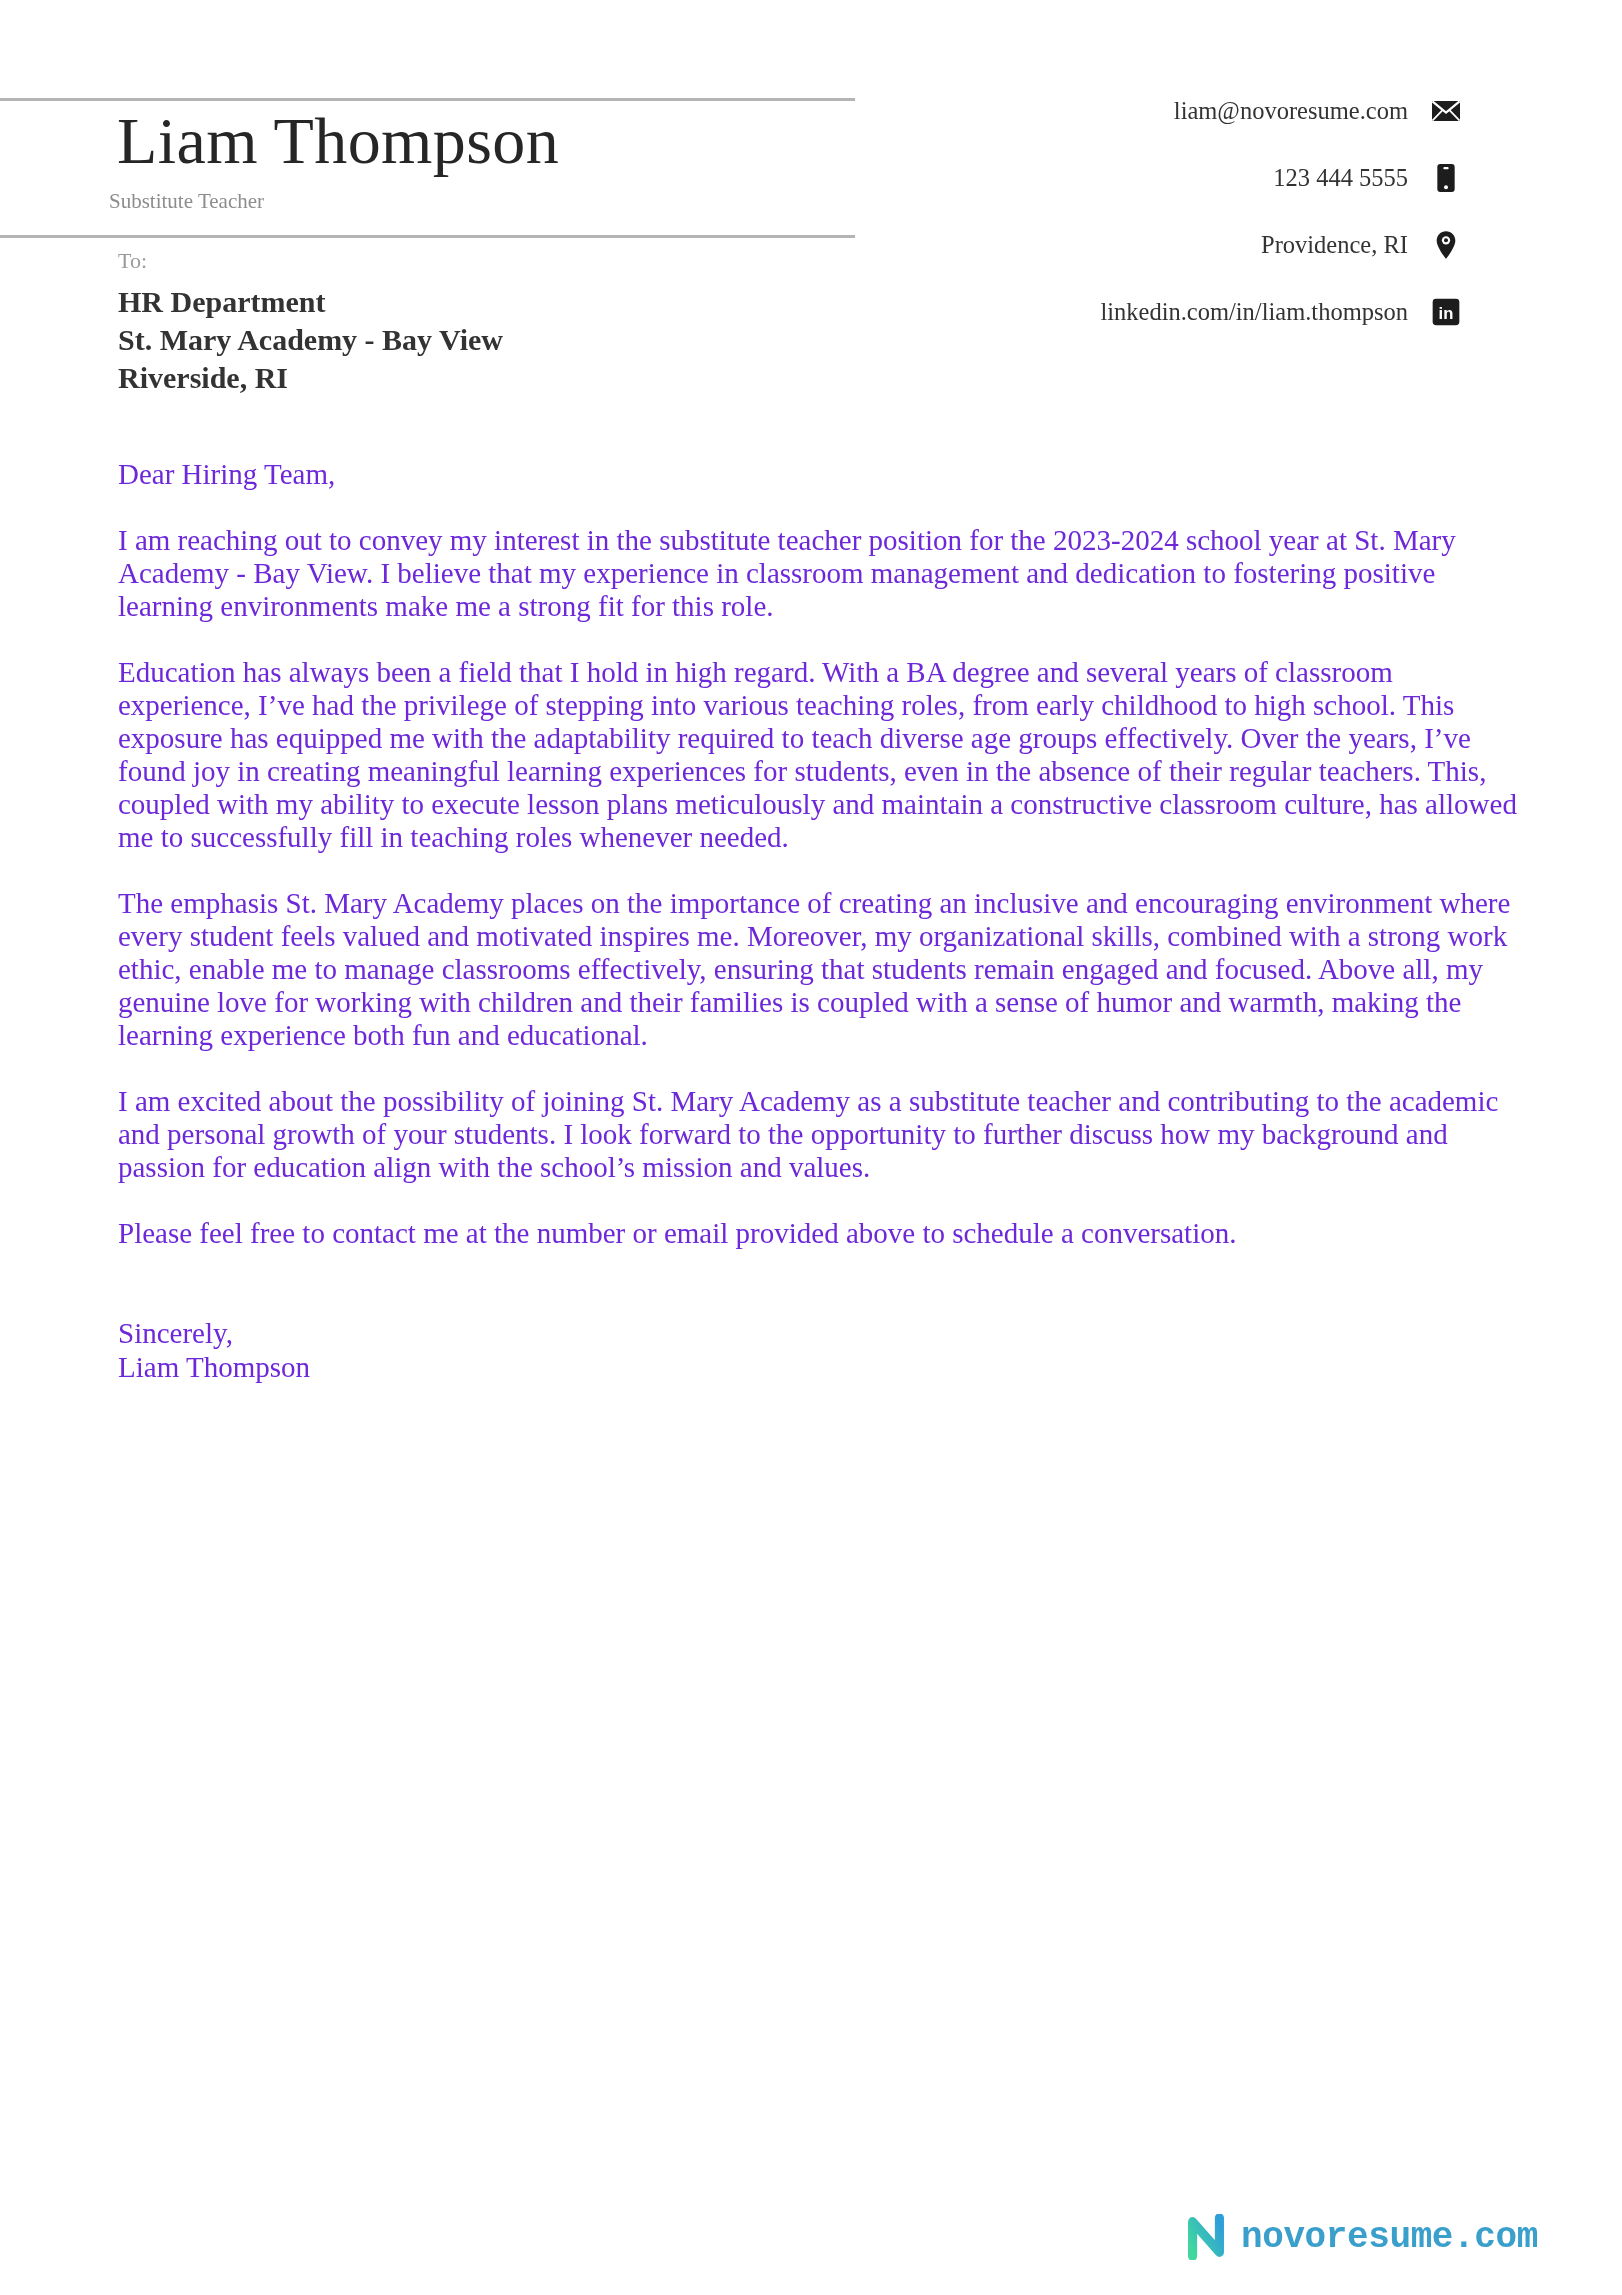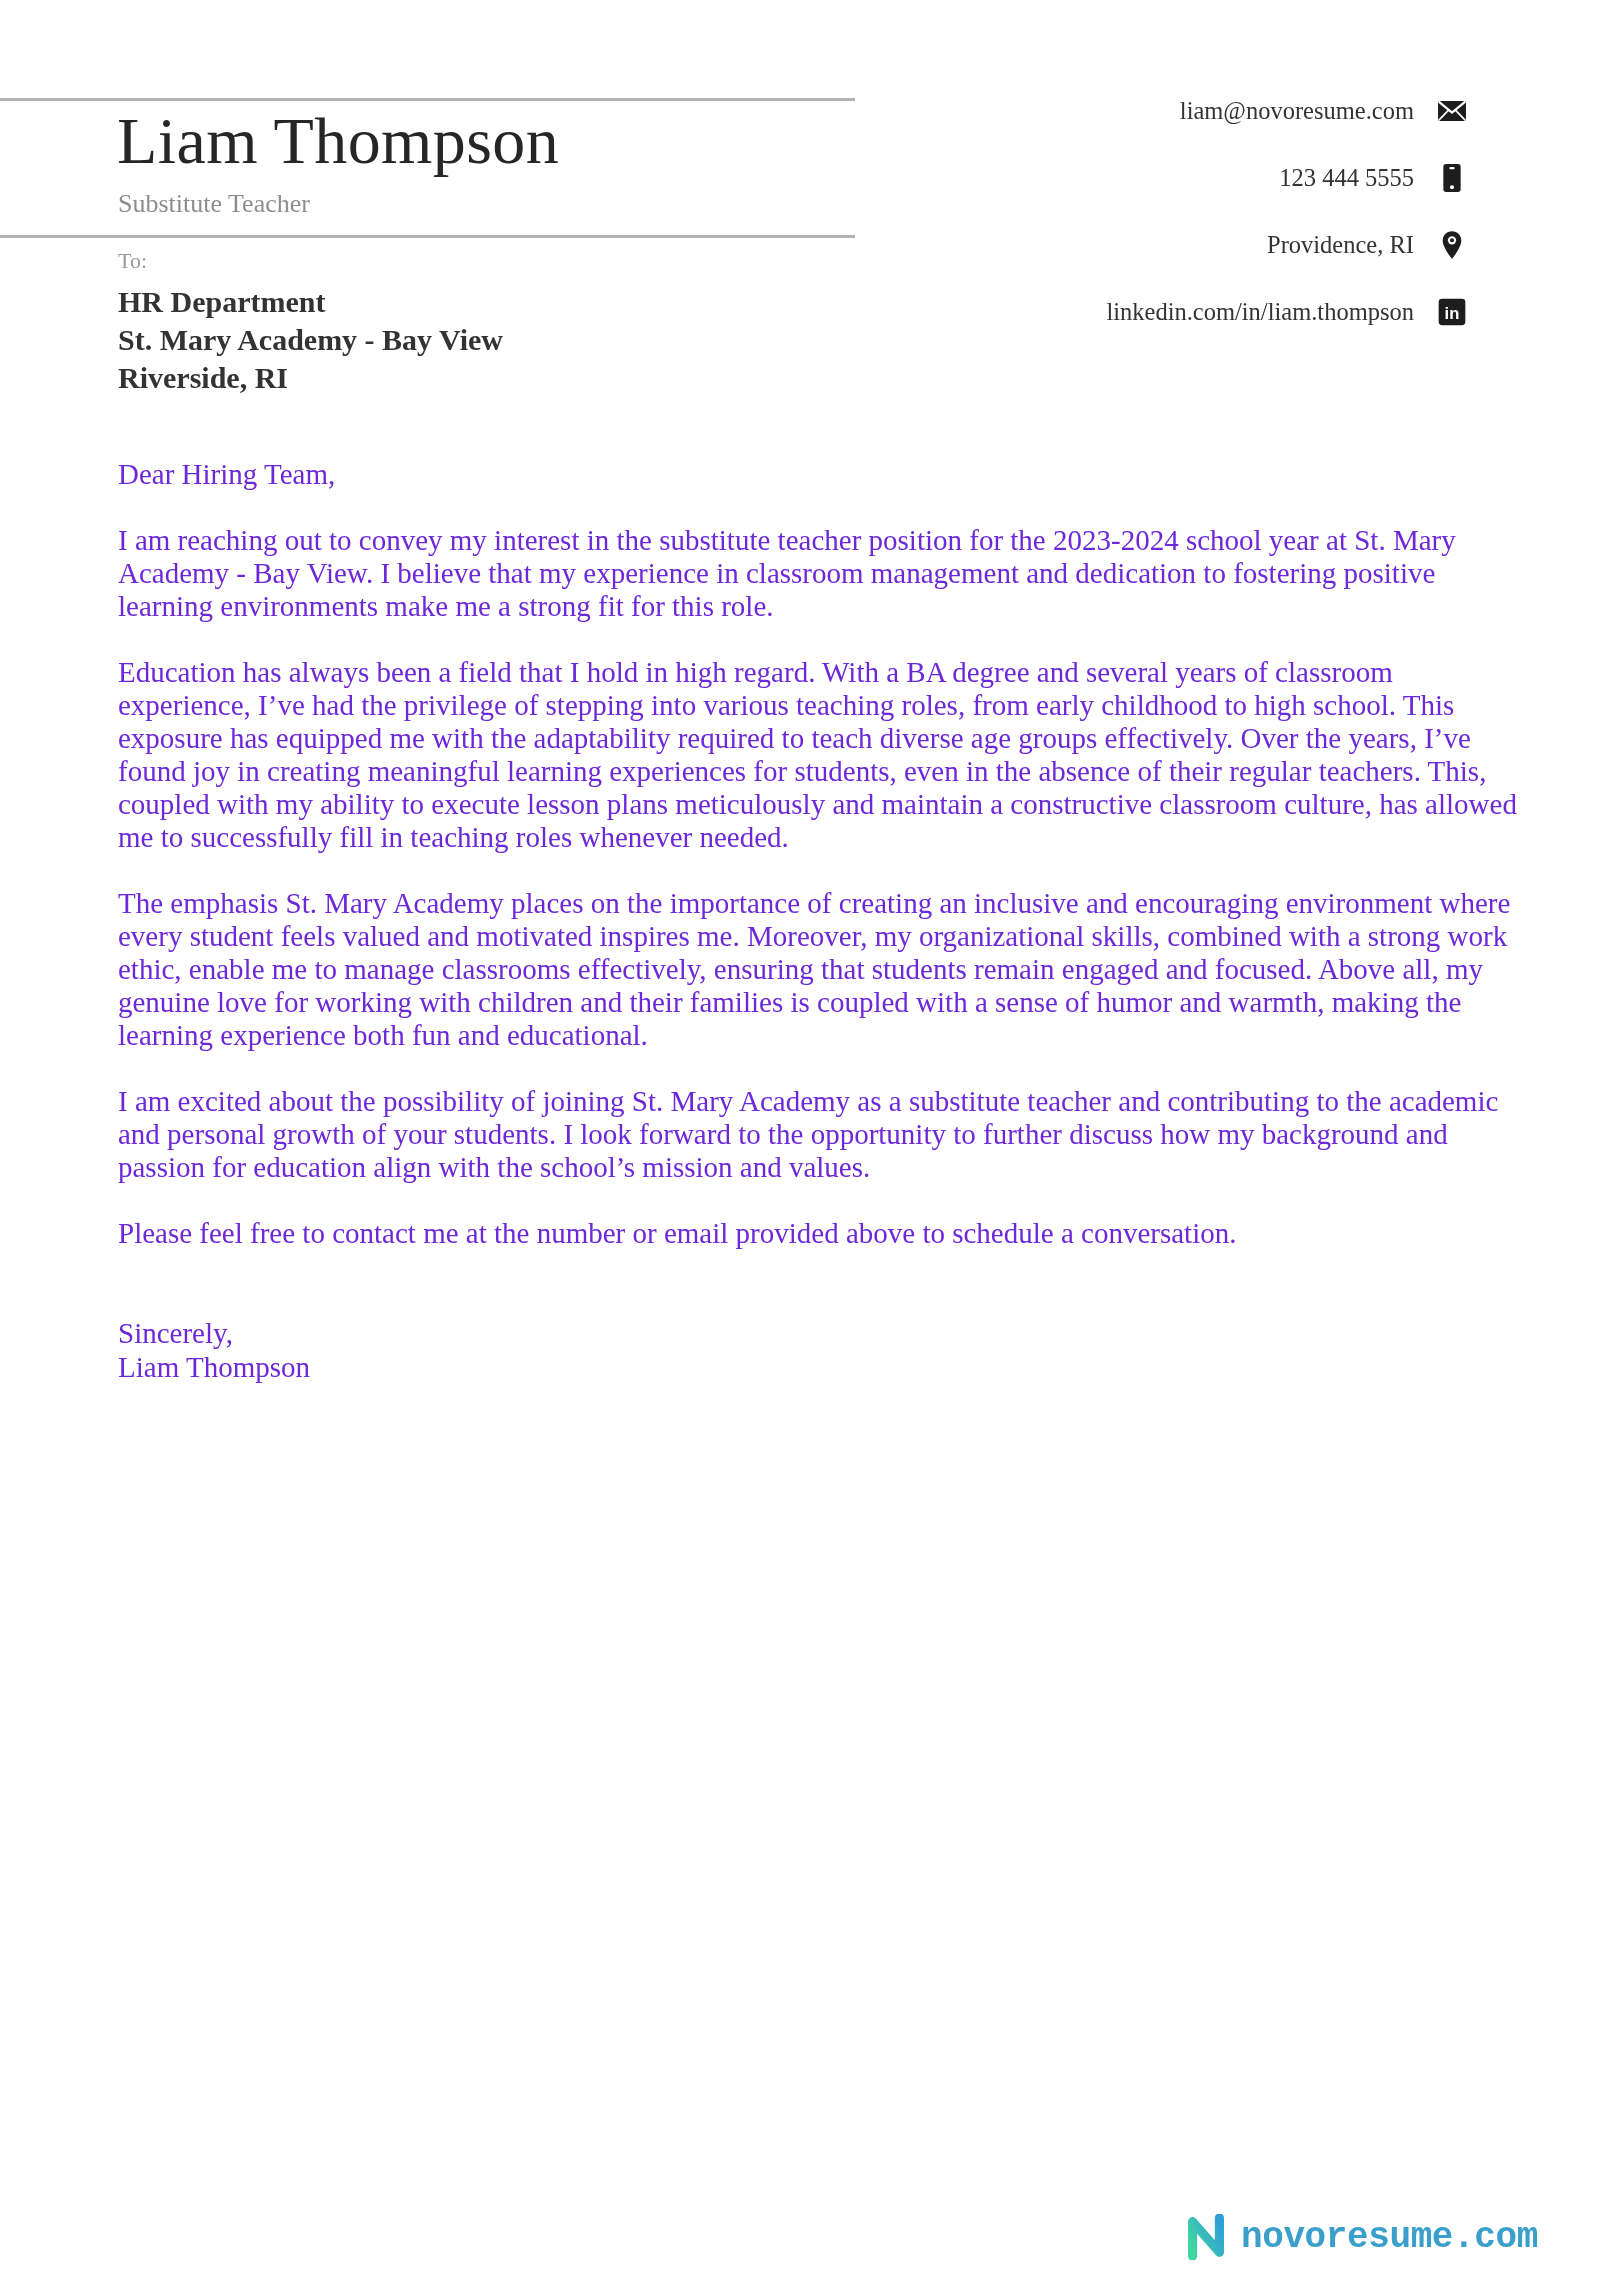--- a/index.html
+++ b/index.html
@@ -13,26 +13,26 @@
   .rule { position:absolute; left:0; width:855px; height:2.5px; background:#b4b4b4; }
   .rule-top { top:98px; }
   .rule-bottom { top:235px; }
 
   .name {
     position:absolute; left:117px; top:106px;
     font-size:66px; line-height:1.05; color:#262626;
     letter-spacing:0.4px; white-space:nowrap;
   }
   .job-title {
-    position:absolute; left:118px; top:189px;
-    font-size:26px; color:#8d8d8d; white-space:nowrap;
+    position:absolute; left:109px; top:189px;
+    font-size:21px; color:#8d8d8d; white-space:nowrap;
   }
 
   .contact {
-    position:absolute; top:95px; right:106px;
+    position:absolute; top:95px; right:112px;
     display:flex; flex-direction:column; gap:35px;
   }
   .contact-row {
     display:flex; align-items:center; justify-content:flex-end;
     gap:22px; height:32px;
   }
   .contact-label { font-size:24.5px; color:#333333; white-space:nowrap; }
   .contact-icon { width:32px; height:32px; color:#1d1d1d; flex:0 0 auto; }
   .contact-icon svg { display:block; width:100%; height:100%; }
 

